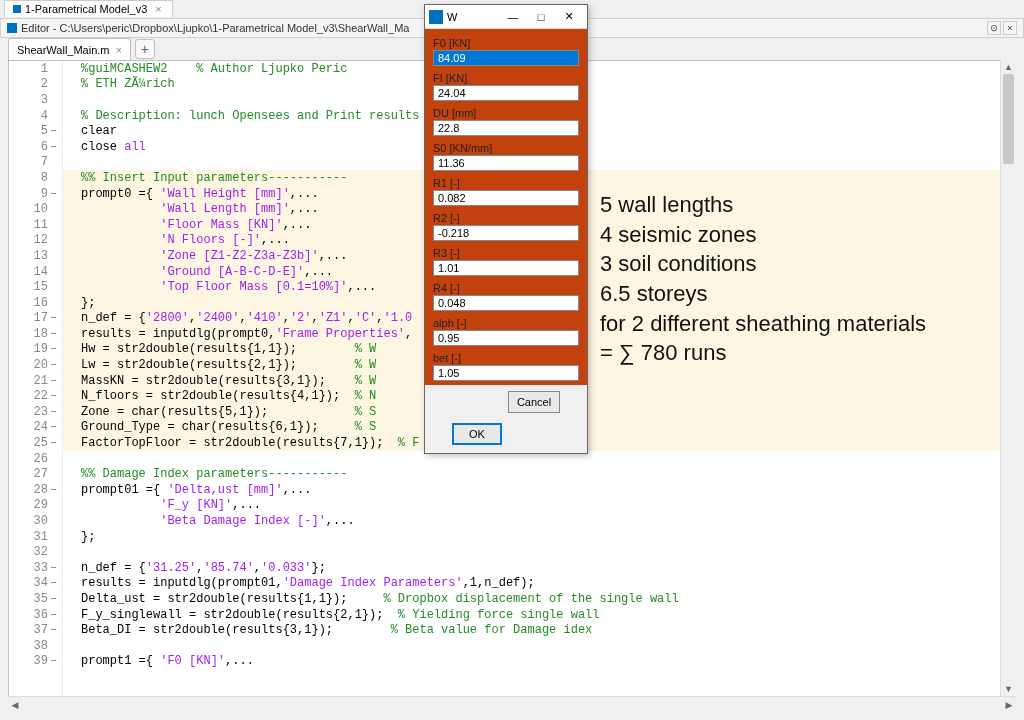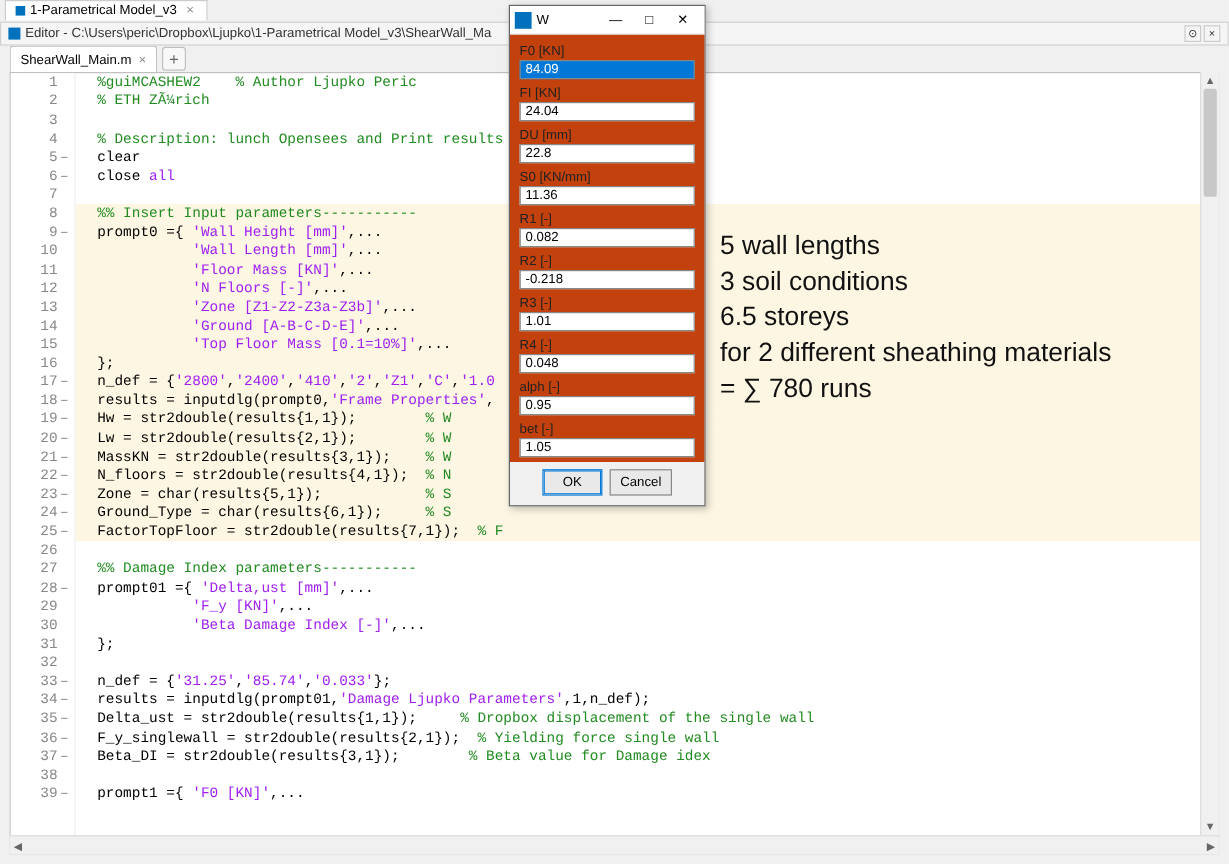--- a/index.html
+++ b/index.html
@@ -50,21 +50,21 @@
   .dlg-title .ic { width:14px; height:14px; background:#0072bd; margin-right:4px; }
   .dlg-title .t { flex:1; font-size:11px;}
   .dlg-title .wbtn { width:28px; height:20px; display:flex; align-items:center; justify-content:center; cursor:pointer; font-size:11px; }
   .dlg-body { padding: 6px 8px 4px 8px; background:#c2410c;}
   .fld-label { font-size:11px; color:#222; margin-top:6px; display:block;}
   .fld-label:first-child{ margin-top:2px;}
   .fld-input { width:100%; height:16px; border:1px solid #888; background:#fff; font-size:11px; padding:1px 4px; margin-top:1px;}
   .fld-input.sel { background:#0078d7; color:#fff;}
   .dlg-btns { display:flex; justify-content:center; gap:6px; padding:6px 0 8px 0;}
   .dlg-btn { min-width:50px; height:22px; border:1px solid #888; background:#e9e9e9; font-size:11px; cursor:pointer; display:flex; align-items:center; justify-content:center; padding:0 8px;}
-  .dlg-btn.primary { border:1px solid #0078d7; box-shadow:0 0 0 1px #0078d7 inset;}
+  .dlg-btn.primary { border:1px solid #0078d7; box-shadow:0 0 0 1px #0078d7 inset;margin-top:32px;}
 </style>
 </head>
 <body>
 
 <div class="window-tab">
   <span>1-Parametrical Model_v3</span>
   <span style="color:#888;margin-left:4px;">×</span>
 </div>
 
 <div class="editor-titlebar">
@@ -152,21 +152,21 @@
       <div class="line cline hl-band"><span class="txt">Ground_Type = char(results{6,1});     </span><span class="com">% S</span></div>
       <div class="line cline hl-band"><span class="txt">FactorTopFloor = str2double(results{7,1});  </span><span class="com">% F</span></div>
       <div class="line cline"><span class="txt"></span></div>
       <div class="line cline"><span class="com">%% Damage Index parameters-----------</span></div>
       <div class="line cline"><span class="txt">prompt01 ={ </span><span class="str">'Delta,ust [mm]'</span><span class="txt">,...</span></div>
       <div class="line cline"><span class="txt">           </span><span class="str">'F_y [KN]'</span><span class="txt">,...</span></div>
       <div class="line cline"><span class="txt">           </span><span class="str">'Beta Damage Index [-]'</span><span class="txt">,...</span></div>
       <div class="line cline"><span class="txt">};</span></div>
       <div class="line cline"><span class="txt"></span></div>
       <div class="line cline"><span class="txt">n_def = {</span><span class="str">'31.25'</span><span class="txt">,</span><span class="str">'85.74'</span><span class="txt">,</span><span class="str">'0.033'</span><span class="txt">};</span></div>
-      <div class="line cline"><span class="txt">results = inputdlg(prompt01,</span><span class="str">'Damage Ljupko Parameters'</span><span class="txt">,1,n_def);</span></div>
+      <div class="line cline"><span class="txt">results = inputdlg(prompt01,</span><span class="str">'Damage Index Parameters'</span><span class="txt">,1,n_def);</span></div>
       <div class="line cline"><span class="txt">Delta_ust = str2double(results{1,1});     </span><span class="com">% Dropbox displacement of the single wall</span></div>
       <div class="line cline"><span class="txt">F_y_singlewall = str2double(results{2,1});  </span><span class="com">% Yielding force single wall</span></div>
       <div class="line cline"><span class="txt">Beta_DI = str2double(results{3,1});        </span><span class="com">% Beta value for Damage idex</span></div>
       <div class="line cline"><span class="txt"></span></div>
       <div class="line cline"><span class="txt">prompt1 ={ </span><span class="str">'F0 [KN]'</span><span class="txt">,...</span></div>
     </div>
   <div class="minimap">
     <div class="mm-warn"></div>
     <div class="mm-mark" style="top:40px"></div>
     <div class="mm-mark" style="top:120px"></div>
@@ -182,20 +182,21 @@
   <div class="thumb"></div>
   <div class="arr" style="bottom:0">▼</div>
 </div>
 <div class="scroll-h">
   <div class="arr" style="left:0">◀</div>
   <div class="arr" style="right:0">▶</div>
 </div>
 
 <div class="overlay-text">
   <div>5 wall lengths</div>
+  <div>4 seismic zones</div>
   <div>3 soil conditions</div>
   <div>6.5 storeys</div>
   <div>for 2 different sheathing materials</div>
   <div class="runs">
     <span>= ∑ </span><b>780</b><span> runs</span>
   </div>
 </div>
 
 <div class="dialog">
   <div class="dlg-title">

